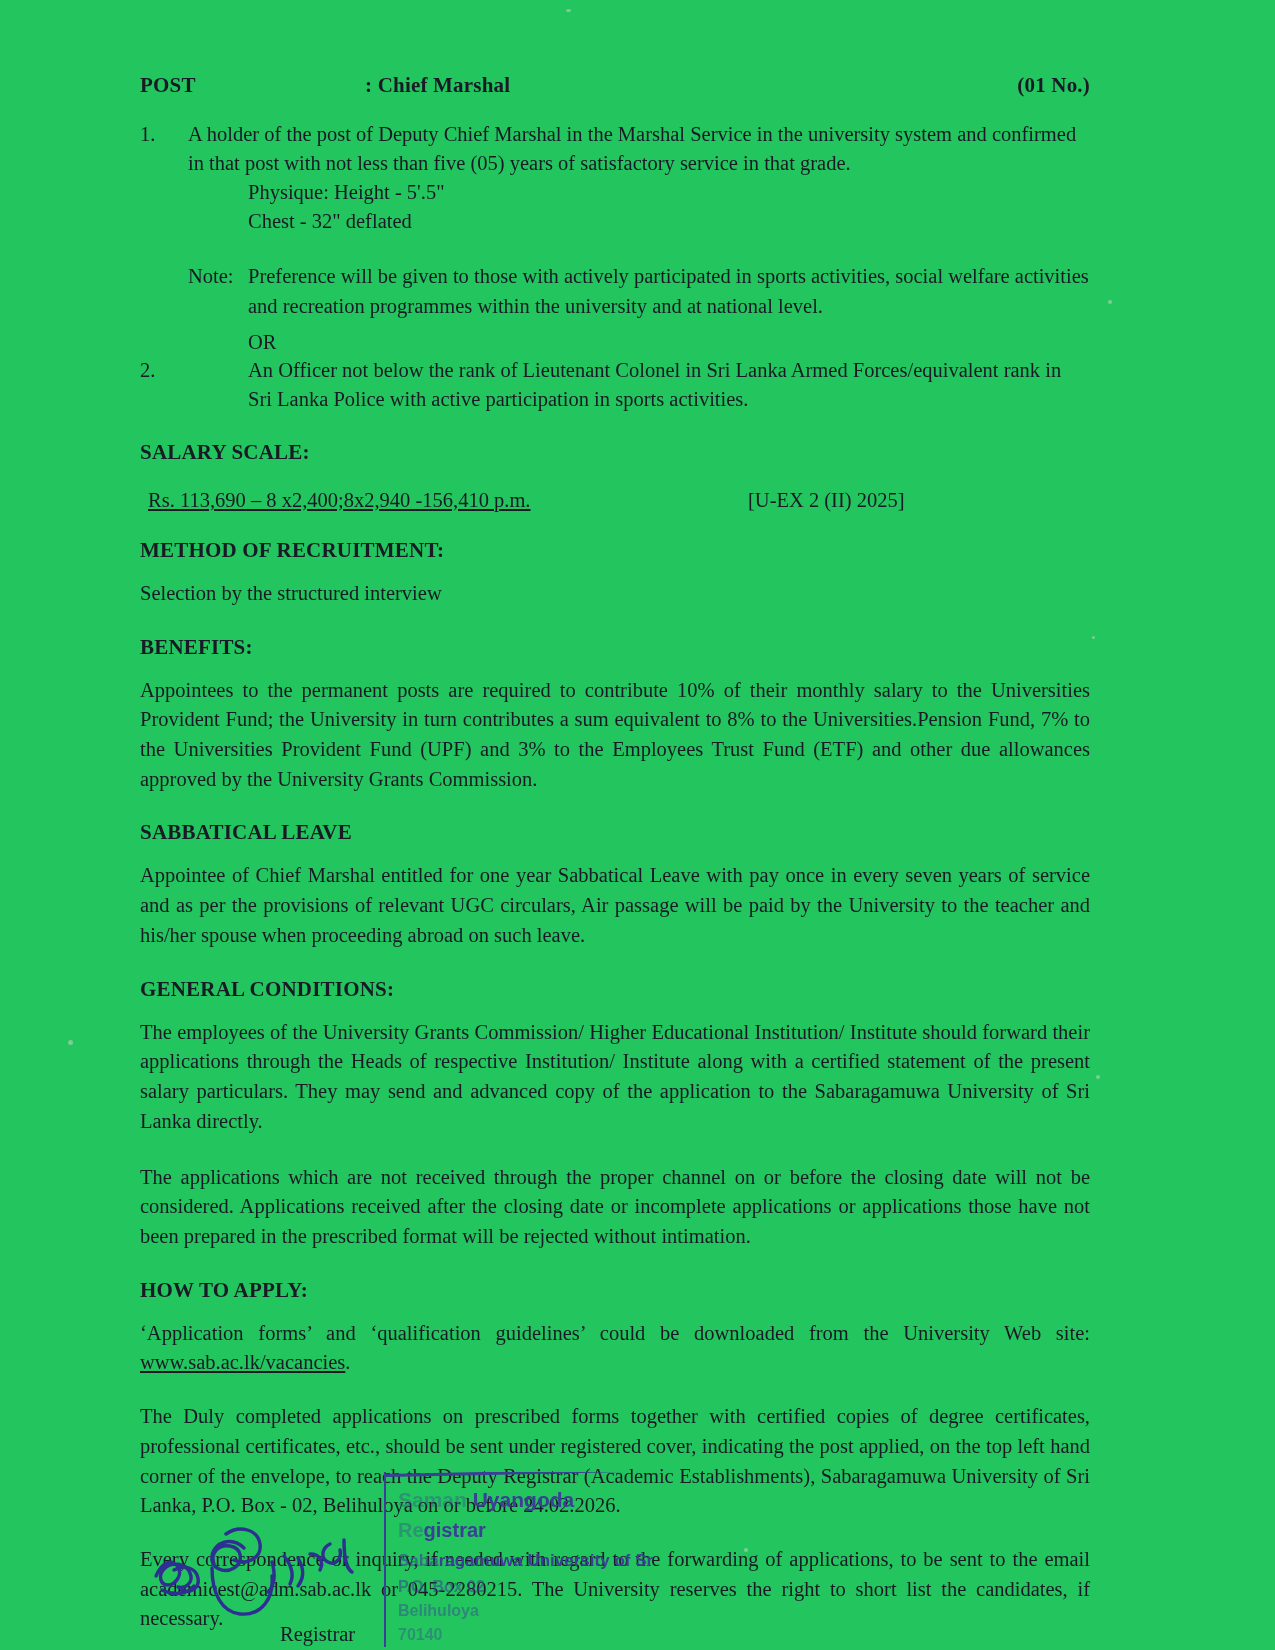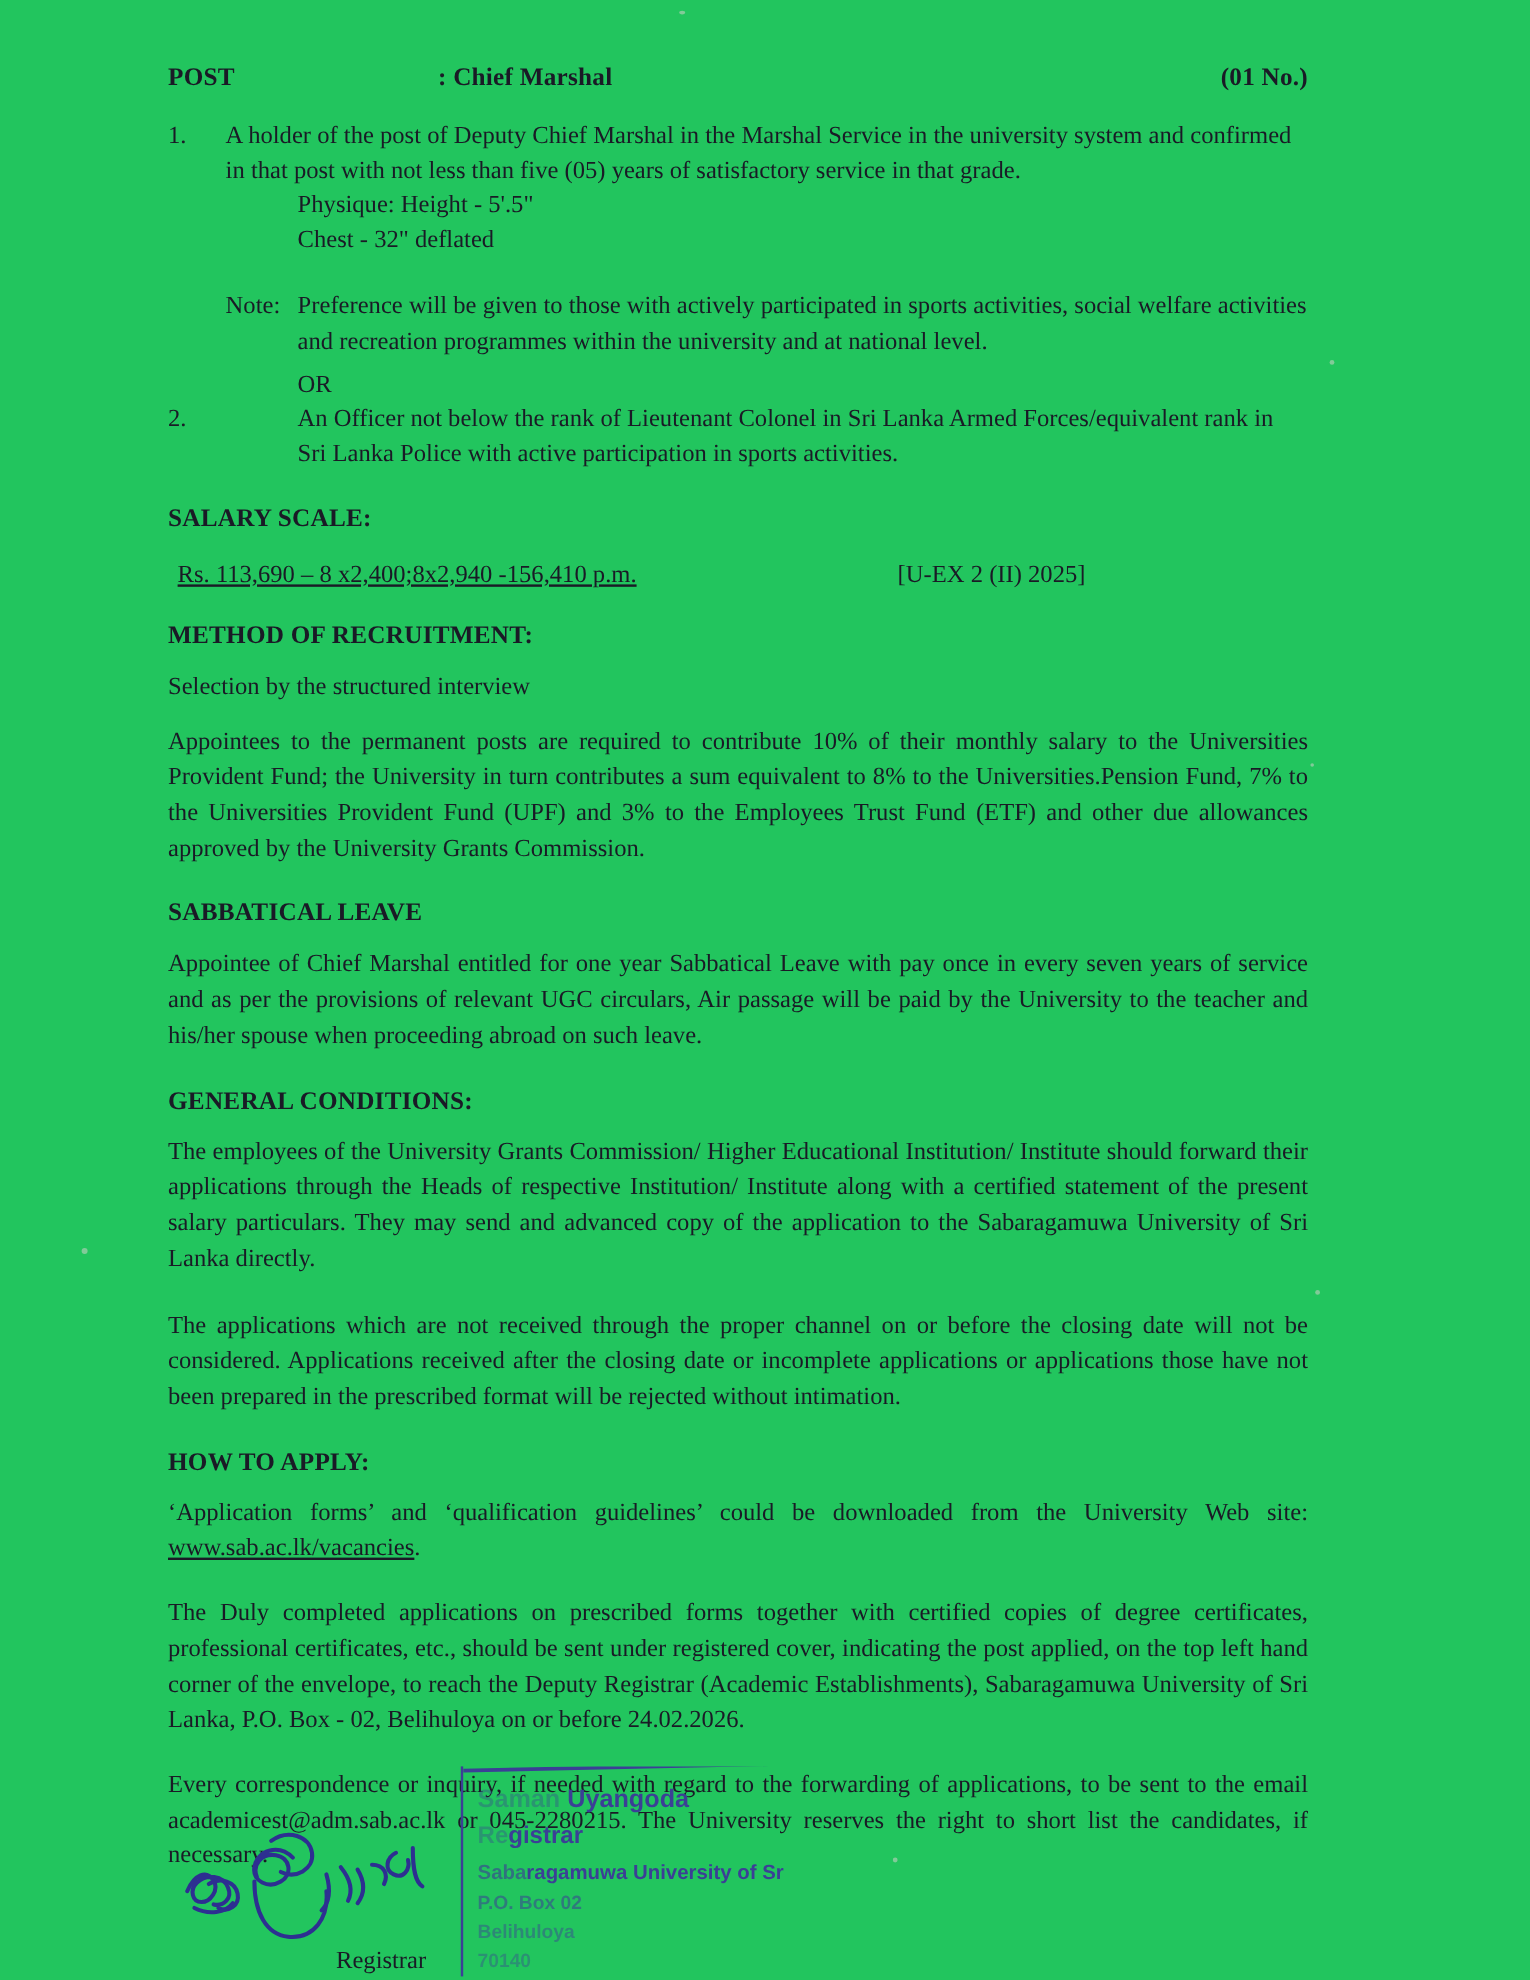--- a/index.html
+++ b/index.html
@@ -35,21 +35,21 @@
   }
 
   .row-post {
     display: flex;
     align-items: baseline;
     font-weight: bold;
     font-size: 21px;
     letter-spacing: .2px;
   }
   .row-post .lbl { width: 225px; }
-  .row-post .val { flex: 1; }
+  .row-post .val { flex: 1; margin-top: 21px; }
   .row-post .cnt { white-space: nowrap; }
 
   h2.sec {
     font-weight: bold;
     font-size: 21px;
     margin: 22px 0 0 0;
     letter-spacing: .2px;
   }
   h2.sec.tight { margin-top: 26px; }
 
@@ -199,20 +199,21 @@
 
     <h2 class="sec tight">SALARY SCALE:</h2>
     <p class="salary">
       <span class="scale">Rs. 113,690 – 8 x2,400;8x2,940 -156,410 p.m.</span>
       <span class="code">[U-EX 2 (II) 2025]</span>
     </p>
 
     <h2 class="sec tight">METHOD OF RECRUITMENT:</h2>
     <p class="para nojust">Selection by the structured interview</p>
 
+    <h2 class="sec tight">BENEFITS:</h2>
     <p class="para">Appointees to the permanent posts are required to contribute 10% of their monthly salary to the Universities Provident Fund; the University in turn contributes a sum equivalent to 8% to the Universities.Pension Fund, 7% to the Universities Provident Fund (UPF) and 3% to the Employees Trust Fund (ETF) and other due allowances approved by the University Grants Commission.</p>
 
     <h2 class="sec tight">SABBATICAL LEAVE</h2>
     <p class="para">Appointee of Chief Marshal entitled for one year Sabbatical Leave with pay once in every seven years of service and as per the provisions of relevant UGC circulars, Air passage will be paid by the University to the teacher and his/her spouse when proceeding abroad on such leave.</p>
 
     <h2 class="sec tight">GENERAL CONDITIONS:</h2>
     <p class="para">The employees of the University Grants Commission/ Higher Educational Institution/ Institute should forward their applications through the Heads of respective Institution/ Institute along with a certified statement of the present salary particulars. They may send and advanced copy of the application to the Sabaragamuwa University of Sri Lanka directly.</p>
     <p class="para" style="margin-top:26px;">The applications which are not received through the proper channel on or before the closing date will not be considered. Applications received after the closing date or incomplete applications or applications those have not been prepared in the prescribed format will be rejected without intimation.</p>
 
     <h2 class="sec tight">HOW TO APPLY:</h2>

